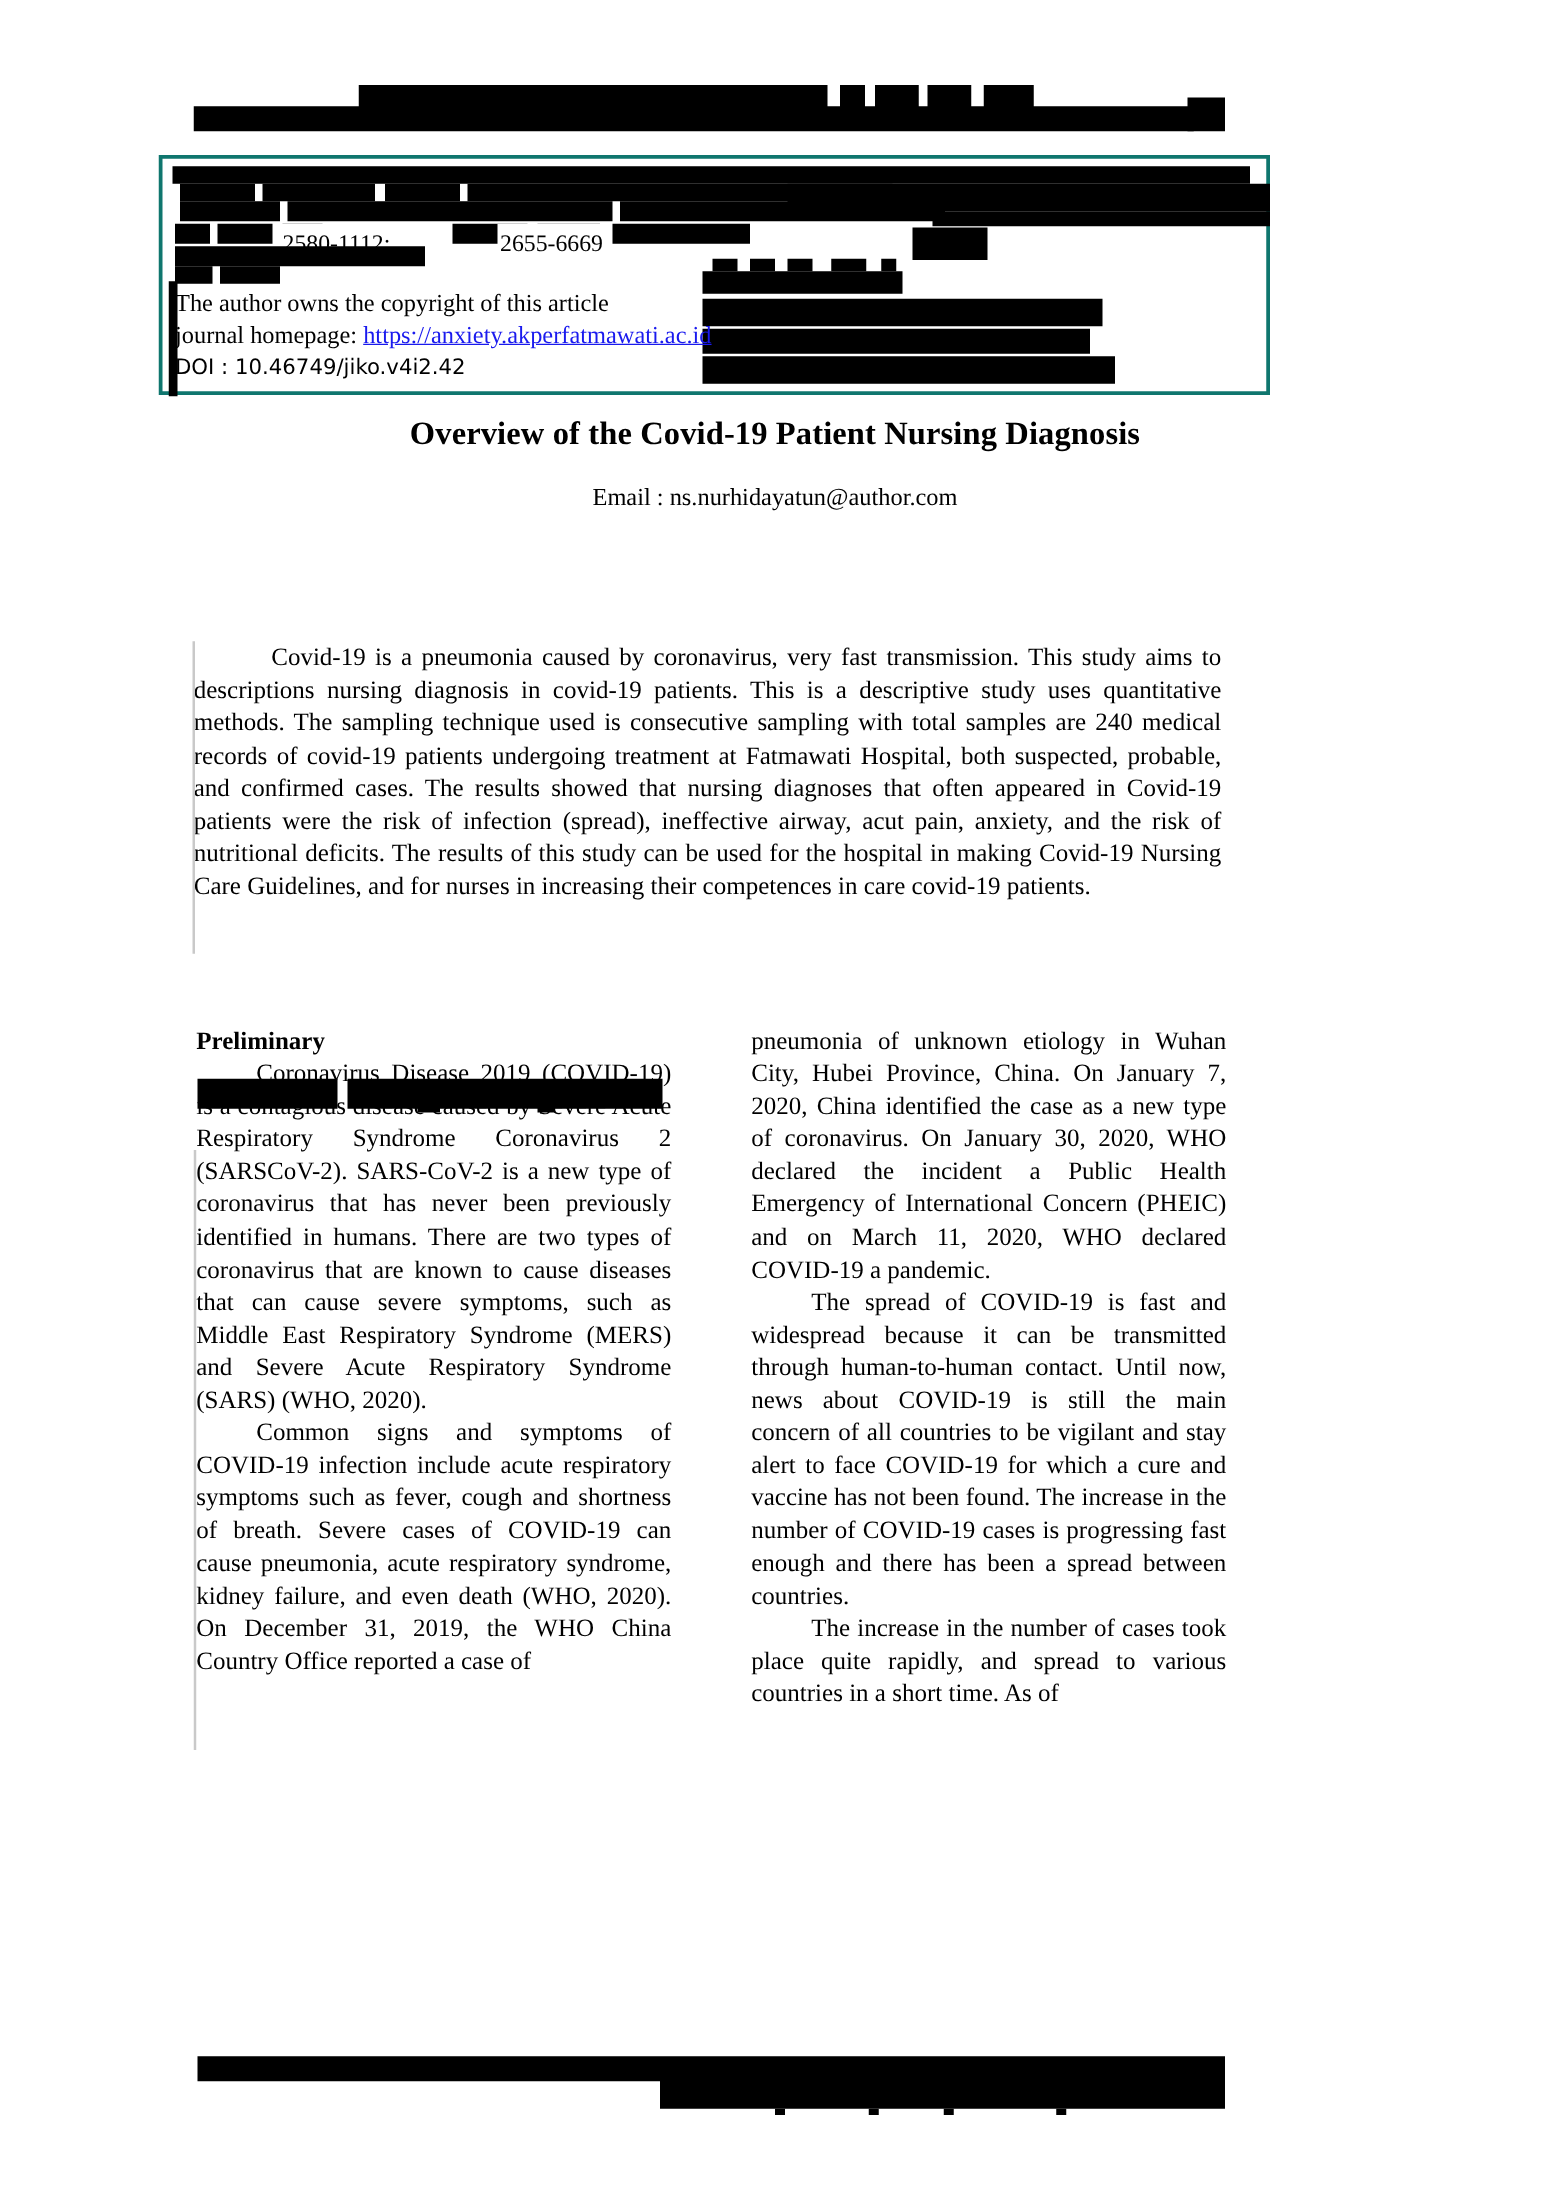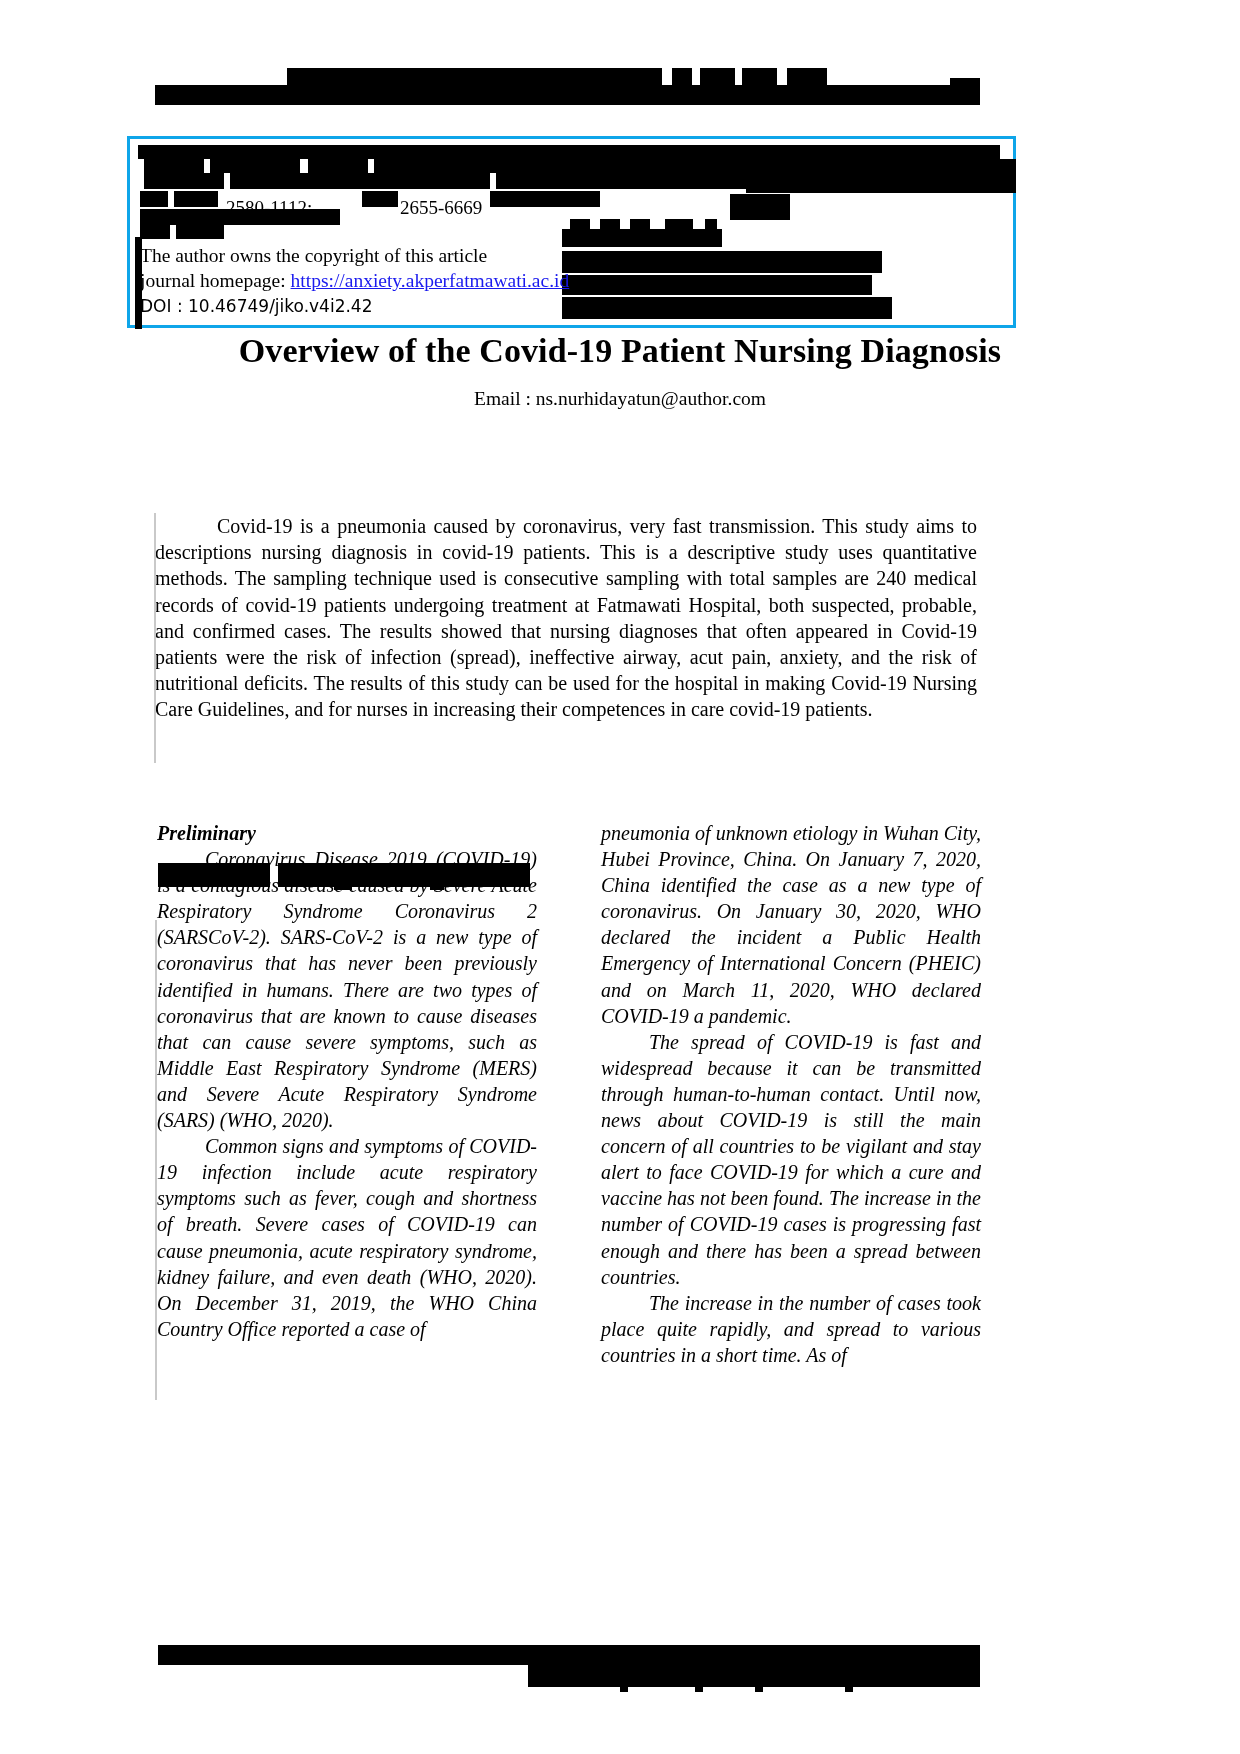--- a/index.html
+++ b/index.html
@@ -29,24 +29,24 @@
     position: absolute;
     left: 0; top: 0;
     width: 1240px;
     height: 120px;
   }
 
   
   .headerbox {
     position: absolute;
     left: 127px;
-    top: 136px;
+    top: 124px;
     width: 889px;
     height: 192px;
-    border: 3px solid #0ea5e9;
+    border: 3px solid #0f766e;
     box-sizing: border-box;
     background: #ffffff;
     text-align: right;
   }
   .headerbox-inner {
     position: relative;
     width: 100%;
     height: 100%;
   }
 
@@ -86,21 +86,21 @@
   }
 
   
   .title {
     position: absolute;
     left: 0;
     top: 332px;
     width: 1240px;
     text-align: center;
     font-weight: bold;
-    font-size: 34px;
+    font-size: 26px;
     letter-spacing: 0.1px;
   }
 
   
   .authors {
     position: absolute;
     left: 0;
     top: 386px;
     width: 1240px;
     text-align: center;
@@ -135,21 +135,20 @@
   
   
 
   
   .columns {
     position: absolute;
     left: 157px;
     top: 820px;
     width: 824px;
     height: 570px;
-    font-style: italic;
   }
   .col {
     position: absolute;
     top: 0;
     width: 380px;
     font-size: 20px;
     line-height: 26.1px;
     text-align: justify;
   }
   .col.left  { left: 0; }

